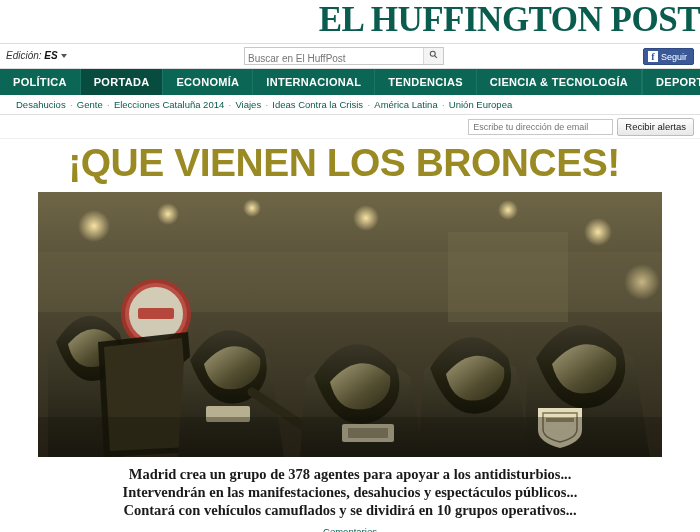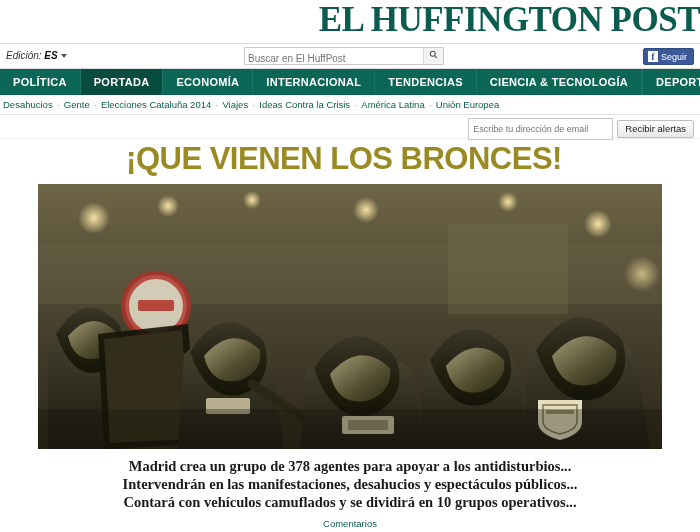--- a/index.html
+++ b/index.html
@@ -147,42 +147,42 @@
   }
 
   
   .subnav {
     height: 20px;
     border-bottom: 1px solid #e0e0e0;
     font-size: 9.5px;
     color: #0b5c4d;
     display: flex;
     align-items: center;
-    padding-left: 3px;
+    padding-left: 16px;
     gap: 4px;
     white-space: nowrap;
   }
   .subnav a { color: #0b5c4d; text-decoration: none; cursor: pointer; }
   .subnav .sep { color: #999; }
 
   
   .alertbar {
     height: 24px;
     position: relative;
     border-bottom: 1px solid #eee;
   }
   .alertwrap {
     position: absolute;
     right: 6px; top: 3px;
     display: flex;
     align-items: center;
     gap: 4px;
   }
   .alertwrap input {
-    width: 145px; height: 22px;
+    width: 145px; height: 16px;
     border: 1px solid #c8c8c8;
     font-size: 9px;
     color: #888;
     padding: 0 4px;
     font-family: "Liberation Sans", sans-serif;
     outline: 0;
   }
   .alertbtn {
     height: 18px;
     border: 1px solid #bdbdbd;
@@ -193,21 +193,21 @@
     line-height: 16px;
     border-radius: 2px;
     cursor: pointer;
   }
 
   
   .headline {
     text-align: center;
     font-family: "Liberation Sans", sans-serif;
     font-weight: bold;
-    font-size: 31px;
+    font-size: 39px;
     color: #9a8a23;
     letter-spacing: -0.5px;
     line-height: 1.05;
     padding: 4px 12px 8px 0;
   }
 
   
   .hero {
     margin: 0 38px;
     height: 265px;

